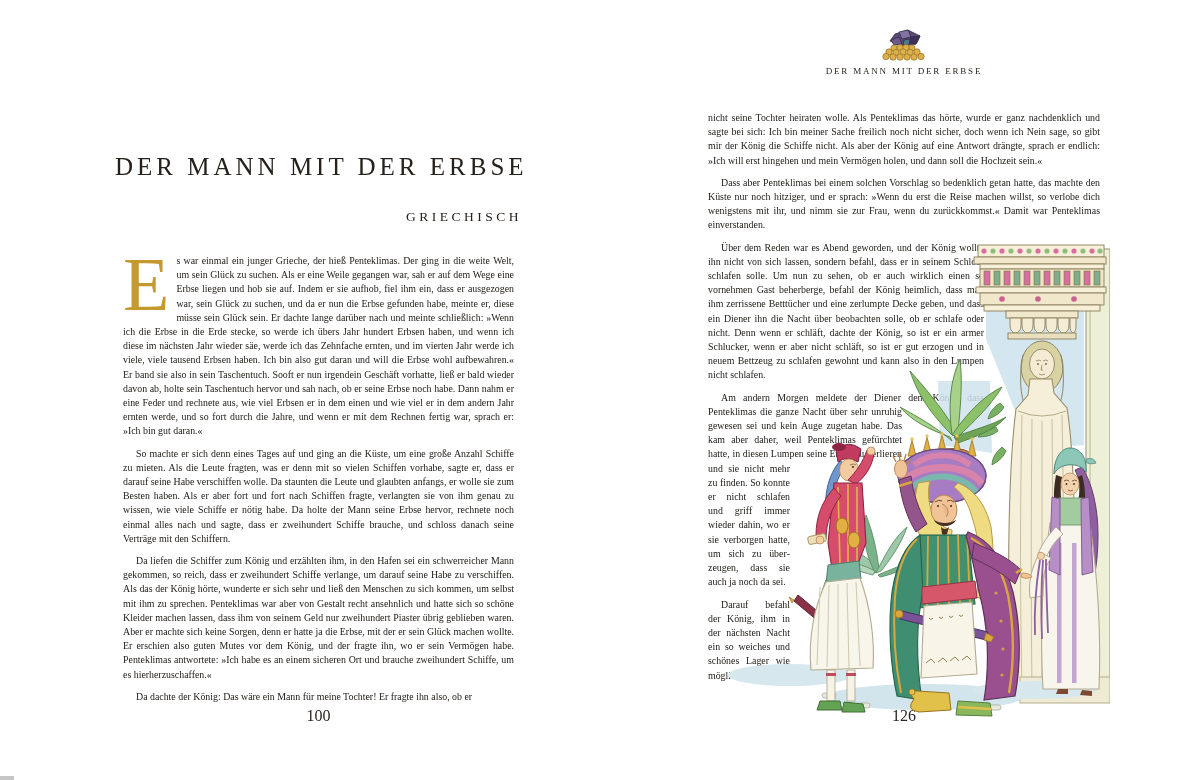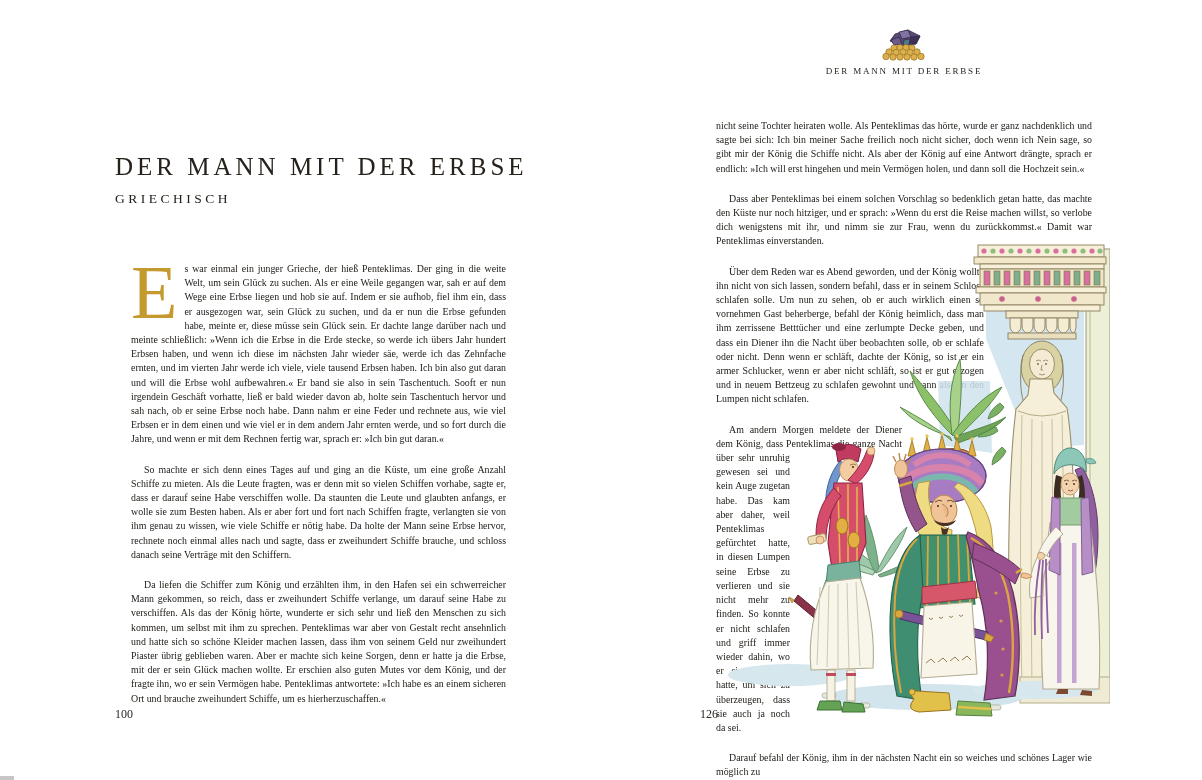--- a/index.html
+++ b/index.html
@@ -8,37 +8,37 @@
     font-family:"Liberation Serif","DejaVu Serif",serif;color:#211e1a;
     overflow:hidden;
   }
   .abs{position:absolute;}
   
   .story-title{
     left:115px;top:153px;width:407px;text-align:center;
     font-size:25px;letter-spacing:4px;color:#26211a;white-space:nowrap;
   }
   .story-subtitle{
-    left:115px;top:191px;width:407px;text-align:left;
+    left:115px;top:209px;width:407px;text-align:right;
     font-size:13.5px;letter-spacing:3.5px;color:#26211a;
   }
   .page-body{
     font-size:9.9px;line-height:14.2px;text-align:justify;
     color:#24201b;
   }
-  .page-body p{margin:16px;text-indent:13px;hyphens:manual;}
+  .page-body p{margin:8px;text-indent:13px;hyphens:manual;}
   .page-body p.noindent{text-indent:0;}
   .lp-body{left:115px;top:246px;width:407px;}
   .rp-body{left:700px;top:103px;width:408px;min-height:630px;}
   .dropcap{
     float:left;font-size:76px;line-height:57px;height:58px;
     color:#c49a2f;margin:2px 7px 0 0;font-family:"Liberation Serif",serif;
   }
   .pagenum{
-    top:707px;width:407px;text-align:left;font-size:12px;color:#2a2622;
+    top:707px;width:407px;text-align:center;font-size:16px;color:#2a2622;
   }
   .pagenum-left{left:115px;}
   .pagenum-right{left:700px;width:408px;}
   
   .running-head{
     left:700px;top:66px;width:408px;text-align:center;
     font-size:9px;letter-spacing:1.8px;color:#2a241d;
   }
   .ornament{left:875px;top:28px;width:58px;height:34px;}
   
@@ -54,20 +54,21 @@
 <div class="abs story-title">DER MANN MIT DER ERBSE</div>
 <div class="abs story-subtitle">GRIECHISCH</div>
 
 <div class="abs page-body lp-body">
   <p class="noindent">
     <span class="dropcap">E</span><span>s war einmal ein junger Grieche, der hieß Penteklimas. Der ging in die weite Welt, um sein Glück zu suchen. Als er eine Weile gegangen war, sah er auf dem Wege eine Erbse liegen und hob sie auf. Indem er sie aufhob, fiel ihm ein, dass er ausgezogen war, sein Glück zu suchen, und da er nun die Erbse gefunden habe, meinte er, diese müsse sein Glück sein. Er dachte lange darüber nach und meinte schließlich: »Wenn ich die Erbse in die Erde stecke, so werde ich übers Jahr hundert Erb­sen haben, und wenn ich diese im nächsten Jahr wieder säe, werde ich das Zehnfache ernten, und im vierten Jahr werde ich viele, viele tausend Erbsen haben. Ich bin also gut daran und will die Erbse wohl aufbewahren.« Er band sie also in sein Taschentuch. So­oft er nun irgendein Geschäft vorhatte, ließ er bald wieder davon ab, holte sein Taschen­tuch hervor und sah nach, ob er seine Erbse noch habe. Dann nahm er eine Feder und rechnete aus, wie viel Erbsen er in dem einen und wie viel er in dem andern Jahr ernten werde, und so fort durch die Jahre, und wenn er mit dem Rechnen fertig war, sprach er: »Ich bin gut daran.«</span>
   </p>
   <div>
       <p>So machte er sich denn eines Tages auf und ging an die Küste, um eine große Anzahl Schiffe zu mieten. Als die Leute fragten, was er denn mit so vielen Schiffen vorhabe, sag­te er, dass er darauf seine Habe verschiffen wolle. Da staunten die Leute und glaubten anfangs, er wolle sie zum Besten haben. Als er aber fort und fort nach Schiffen fragte, verlangten sie von ihm genau zu wissen, wie viele Schiffe er nötig habe. Da holte der Mann seine Erbse hervor, rechnete noch einmal alles nach und sagte, dass er zweihun­dert Schiffe brauche, und schloss danach seine Verträge mit den Schiffern.</p>
       <p>Da liefen die Schiffer zum König und erzählten ihm, in den Hafen sei ein schwer­reicher Mann gekommen, so reich, dass er zweihundert Schiffe verlange, um darauf seine Habe zu verschiffen. Als das der König hörte, wunderte er sich sehr und ließ den Menschen zu sich kommen, um selbst mit ihm zu sprechen. Penteklimas war aber von Gestalt recht ansehnlich und hatte sich so schöne Kleider machen lassen, dass ihm von seinem Geld nur zweihundert Piaster übrig geblieben waren. Aber er machte sich keine Sorgen, denn er hatte ja die Erbse, mit der er sein Glück machen wollte. Er erschien also guten Mutes vor dem König, und der fragte ihn, wo er sein Vermögen habe. Penteklimas antwortete: »Ich habe es an einem sicheren Ort und brauche zweihundert Schiffe, um es hierher­zuschaffen.«</p>
+      <p>Da dachte der König: Das wäre ein Mann für meine Tochter! Er fragte ihn also, ob er</p>
     </div>
 </div>
 
 <div class="abs pagenum pagenum-left">100</div>
 
 <svg class="abs ornament" viewBox="0 0 58 34" aria-hidden="true">
   <g stroke="#352b49" stroke-width="0.8">
     <polygon points="20,6 33,2 45,8 41,16 26,18 15,13" fill="#5a4a74"></polygon>
     <polygon points="24,4 33,2 36,9 27,11" fill="#8274a2"></polygon>
     <polygon points="36,9 45,8 41,16 34,15" fill="#403058"></polygon>

